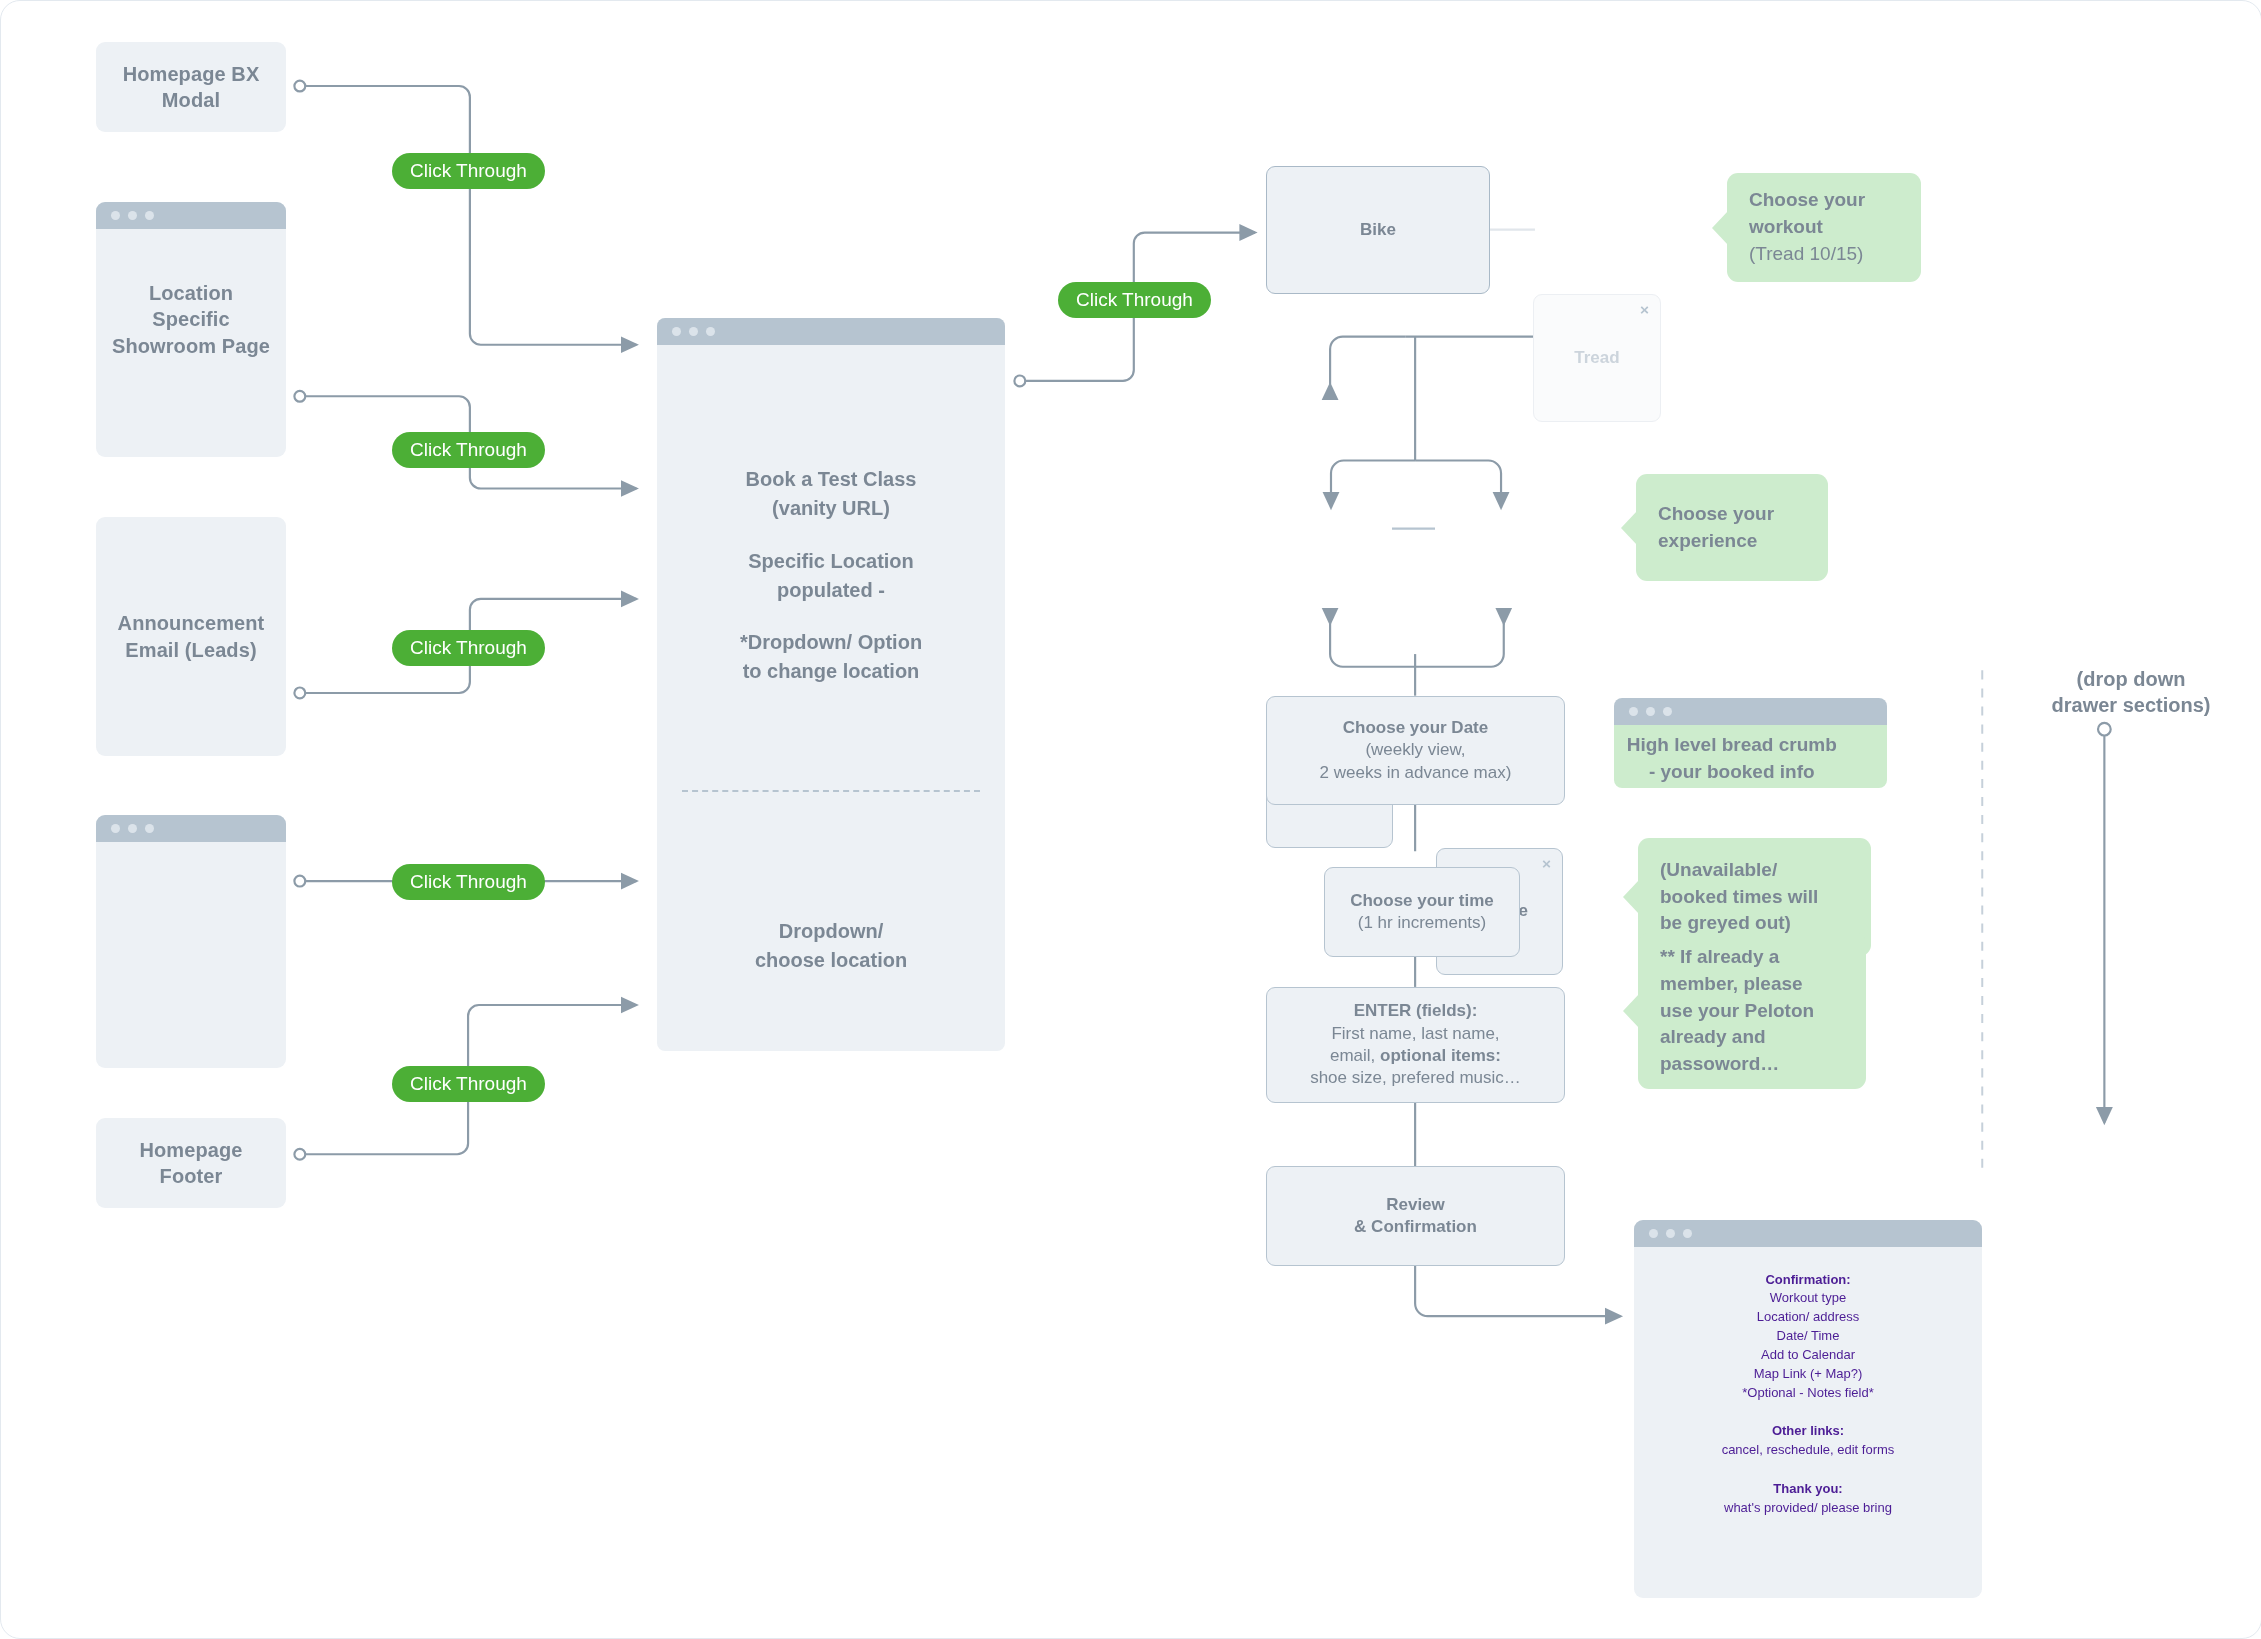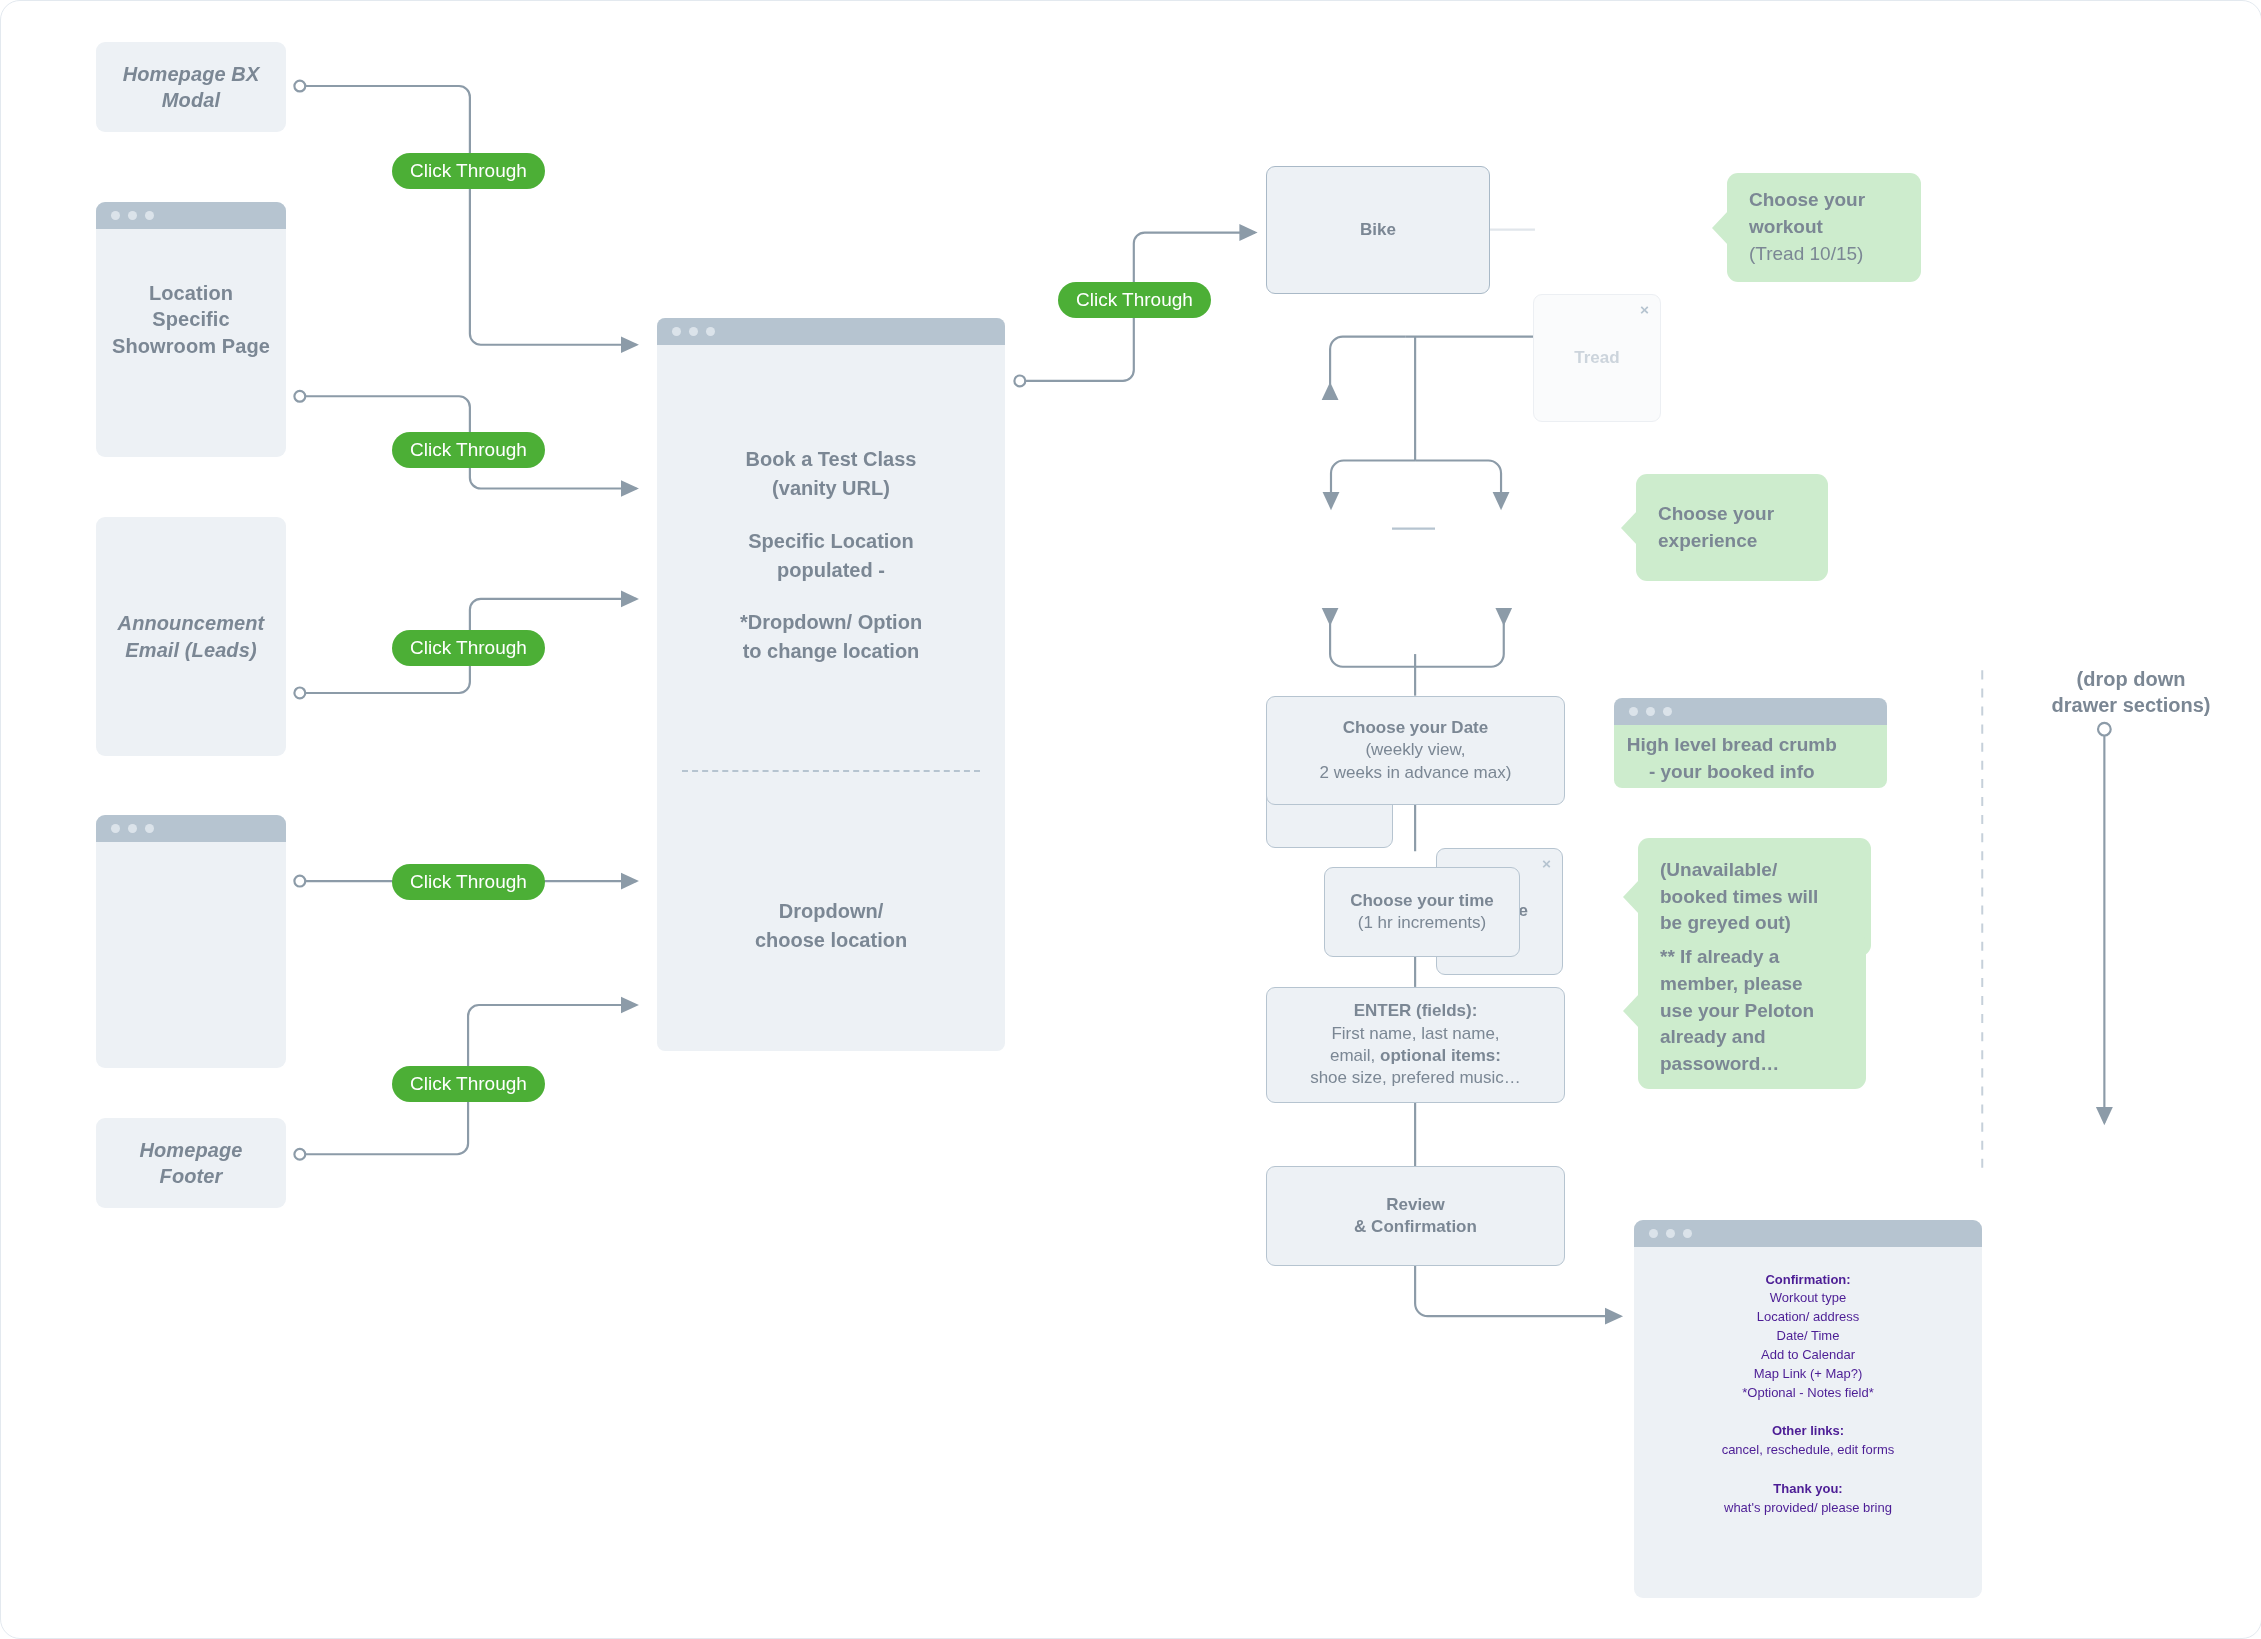--- a/index.html
+++ b/index.html
@@ -23,41 +23,41 @@
     position: absolute;
     background: #edf1f5;
     border: 1.8px solid #b6c4d0;
     border-radius: 9px;
     display: flex; align-items: center; justify-content: center;
     text-align: center;
     color: #7b8794;
     font-weight: bold;
     line-height: 1.32;
   }
-  .node.plain { border: none; font-style: italic; }
+  .node.plain { border: none; }
   .node.win { border: none; overflow: hidden; flex-direction: column; justify-content: flex-start; }
   .titlebar {
     width: 100%; height: 27px;
     background: #b6c4d0;
     display: flex; align-items: center; gap: 8.1px;
     padding-left: 14.5px; flex: none;
   }
   .titlebar i { width: 9px; height: 9px; border-radius: 50%; background: #dbe3ea; display: block; }
   .winbody {
     flex: 1; width: 100%;
     display: flex; align-items: center; justify-content: center;
     text-align: center; padding: 9px 14.5px;
   }
 
   
   .entry { width: 190px; font-size: 20px; letter-spacing: 0.1px; }
 
   
   #central { left: 656px; top: 317px; width: 348px; height: 733px; border-radius: 8.1px; }
-  #central .winbody { display: block; padding: 0; position: relative; }
+  #central .winbody { display: block; padding: 0; position: relative; margin-top: 20px; }
   .cen-top {
     position: absolute; left: 0; right: 0; top: 100px;
     text-align: center; font-size: 20px; color: #7b8794; font-weight: bold; line-height: 1.45;
   }
   .cen-top p { margin-bottom: 23.5px; }
   .cen-top p:last-child { margin-bottom: 0; }
   .cen-divider {
     position: absolute; left: 25px; right: 25px; top: 425px;
     border-top: 2.7px dashed #b6c4d0;
   }

